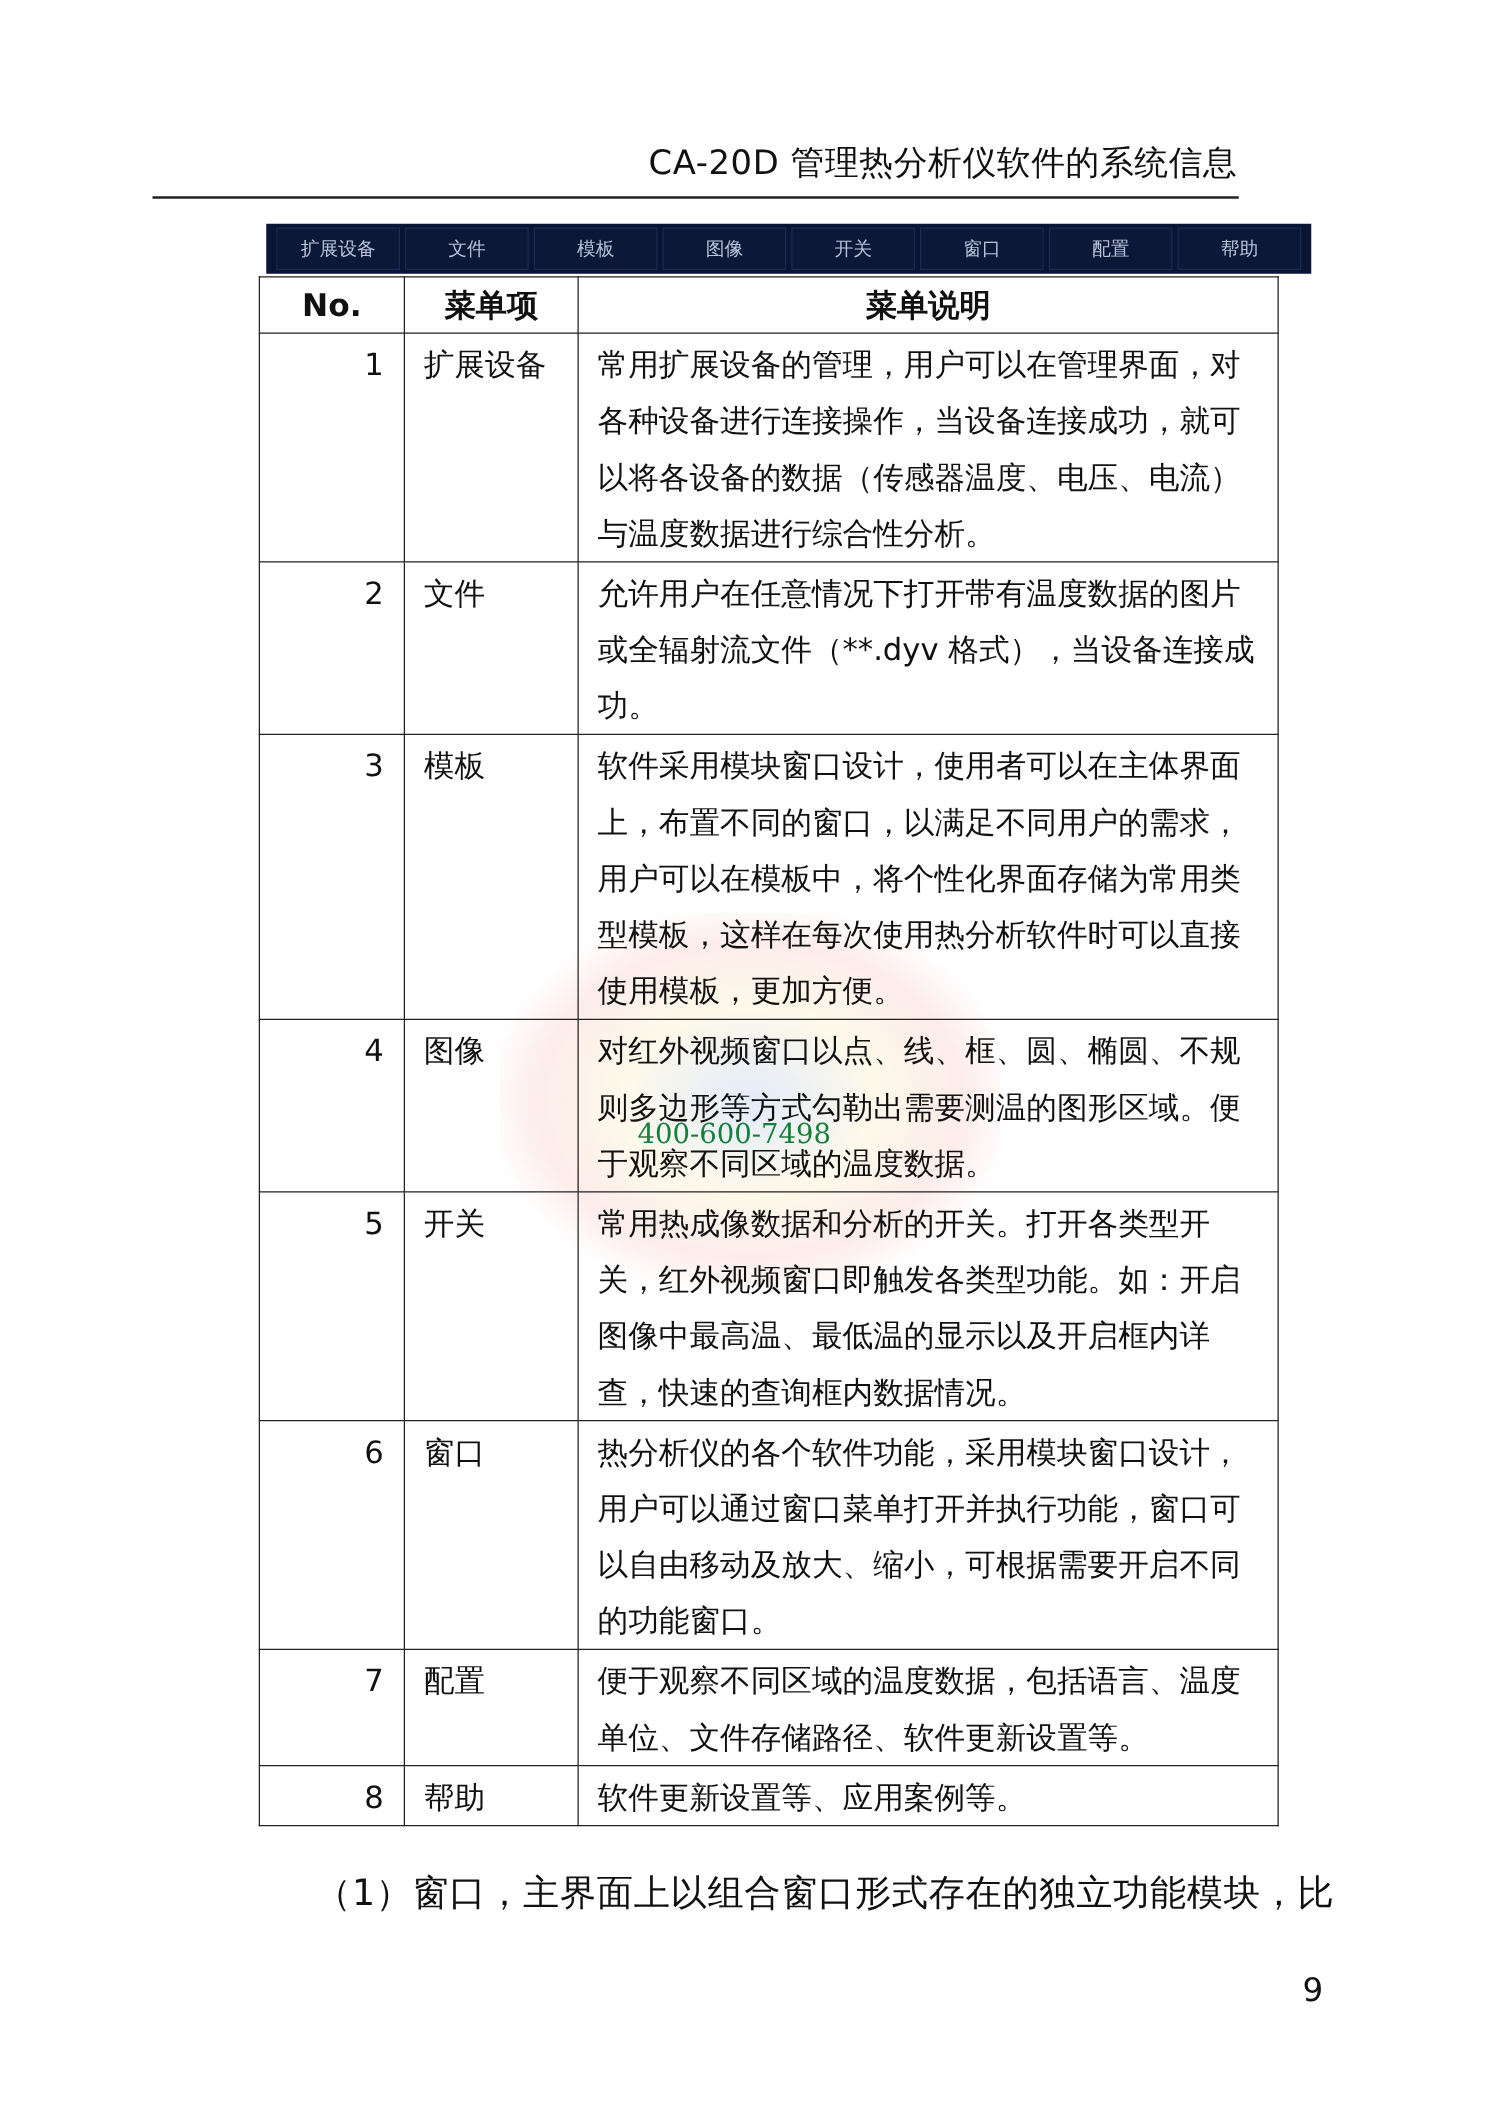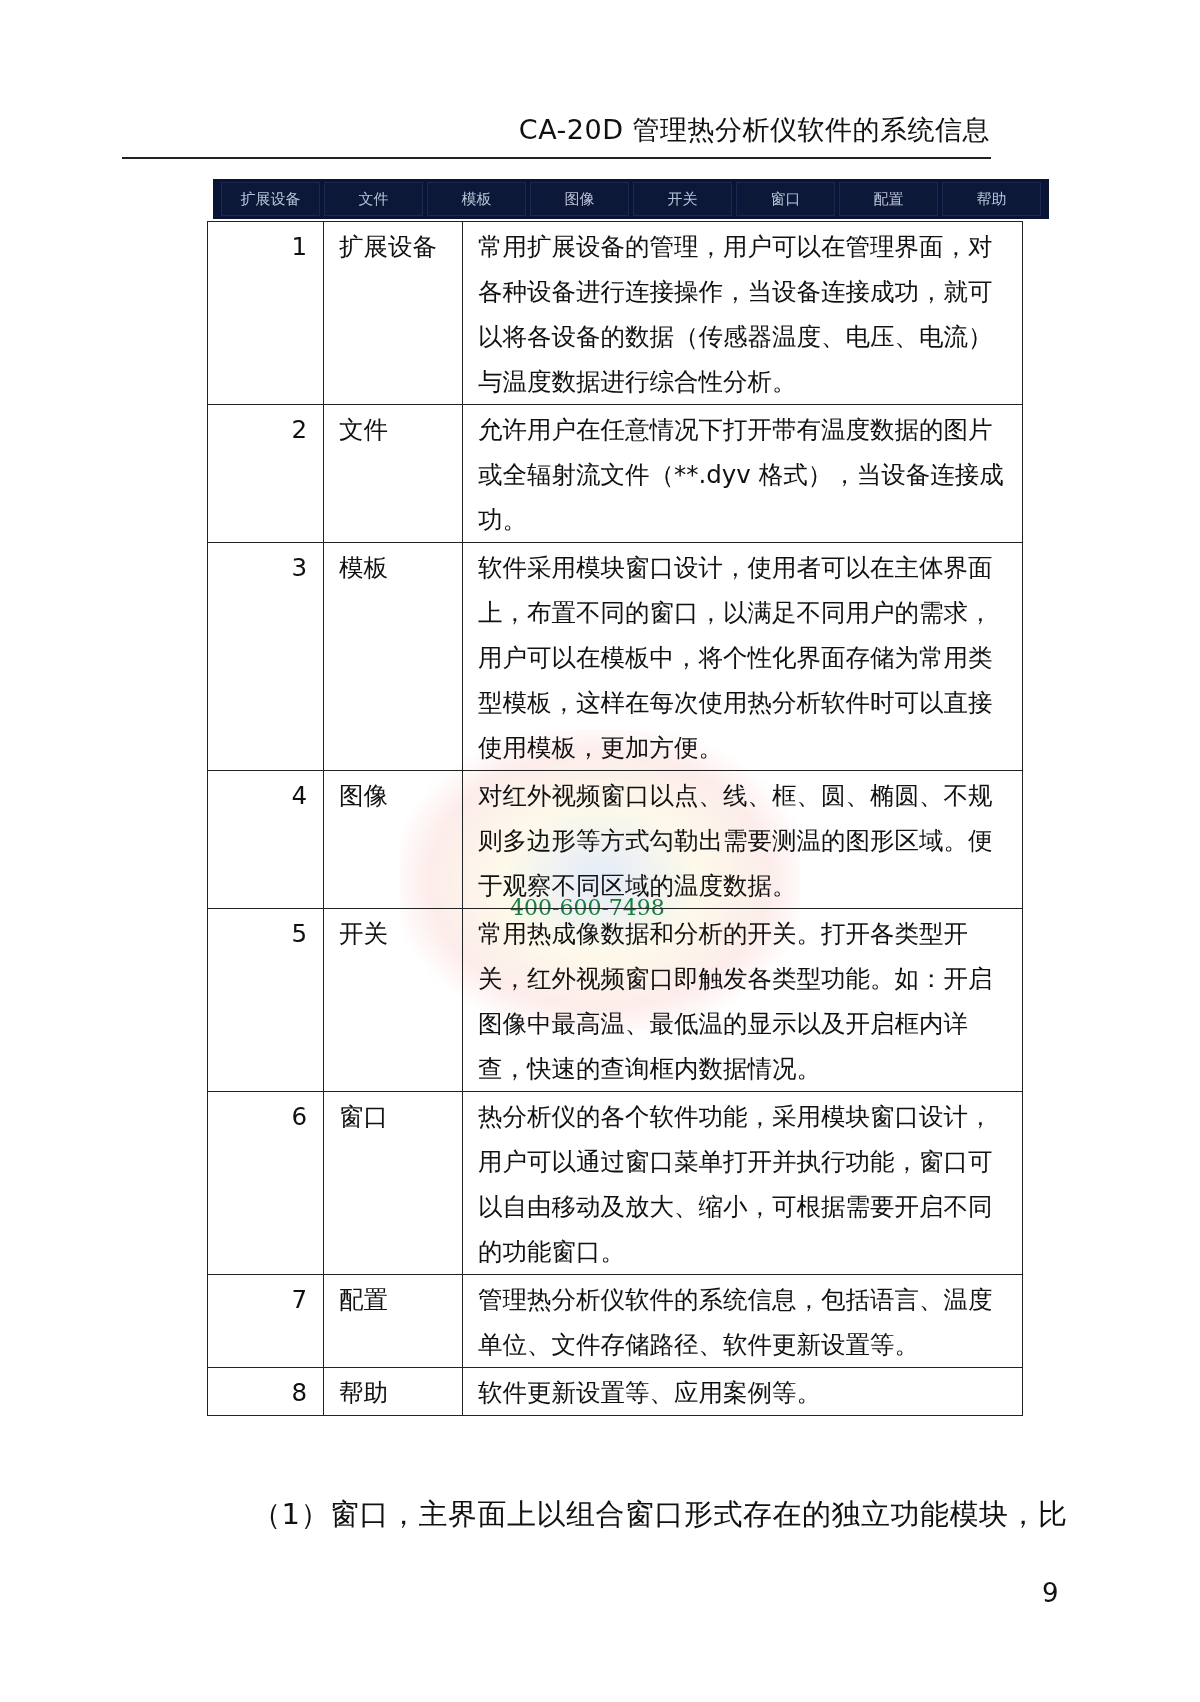--- a/index.html
+++ b/index.html
@@ -48,20 +48,25 @@
 <div class="watermark"></div>
 <div class="watermark-phone">400-600-7498</div>
 
 <table class="menu-table">
   <colgroup>
     <col style="width:116px">
     <col style="width:139px">
     <col>
   </colgroup>
   <tbody>
+      <tr>
+    <th>No.</th>
+    <th>菜单项</th>
+    <th>菜单说明</th>
+  </tr>
   <tr style="height:180px">
     <td class="no">1</td>
     <td class="item">扩展设备</td>
     <td class="desc">常用扩展设备的管理，用户可以在管理界面，对各种设备进行连接操作，当设备连接成功，就可以将各设备的数据（传感器温度、电压、电流）与温度数据进行综合性分析。</td>
   </tr>
   <tr style="height:137px">
     <td class="no">2</td>
     <td class="item">文件</td>
     <td class="desc">允许用户在任意情况下打开带有温度数据的图片或全辐射流文件（**.dyv 格式），当设备连接成功。</td>
   </tr>
@@ -81,21 +86,21 @@
     <td class="desc">常用热成像数据和分析的开关。打开各类型开关，红外视频窗口即触发各类型功能。如：开启图像中最高温、最低温的显示以及开启框内详查，快速的查询框内数据情况。</td>
   </tr>
   <tr style="height:181px">
     <td class="no">6</td>
     <td class="item">窗口</td>
     <td class="desc">热分析仪的各个软件功能，采用模块窗口设计，用户可以通过窗口菜单打开并执行功能，窗口可以自由移动及放大、缩小，可根据需要开启不同的功能窗口。</td>
   </tr>
   <tr style="height:92px">
     <td class="no">7</td>
     <td class="item">配置</td>
-    <td class="desc">管理热分析仪软件的系统信息，包括语言、温度单位、文件存储路径、软件更新设置等。</td>
+    <td class="desc">便于观察不同区域的温度数据，包括语言、温度单位、文件存储路径、软件更新设置等。</td>
   </tr>
   <tr style="height:47px">
     <td class="no">8</td>
     <td class="item">帮助</td>
     <td class="desc">软件更新设置等、应用案例等。</td>
   </tr>
 </tbody>
   </table>
 
 <div class="para">（1）窗口，主界面上以组合窗口形式存在的独立功能模块，比</div>

